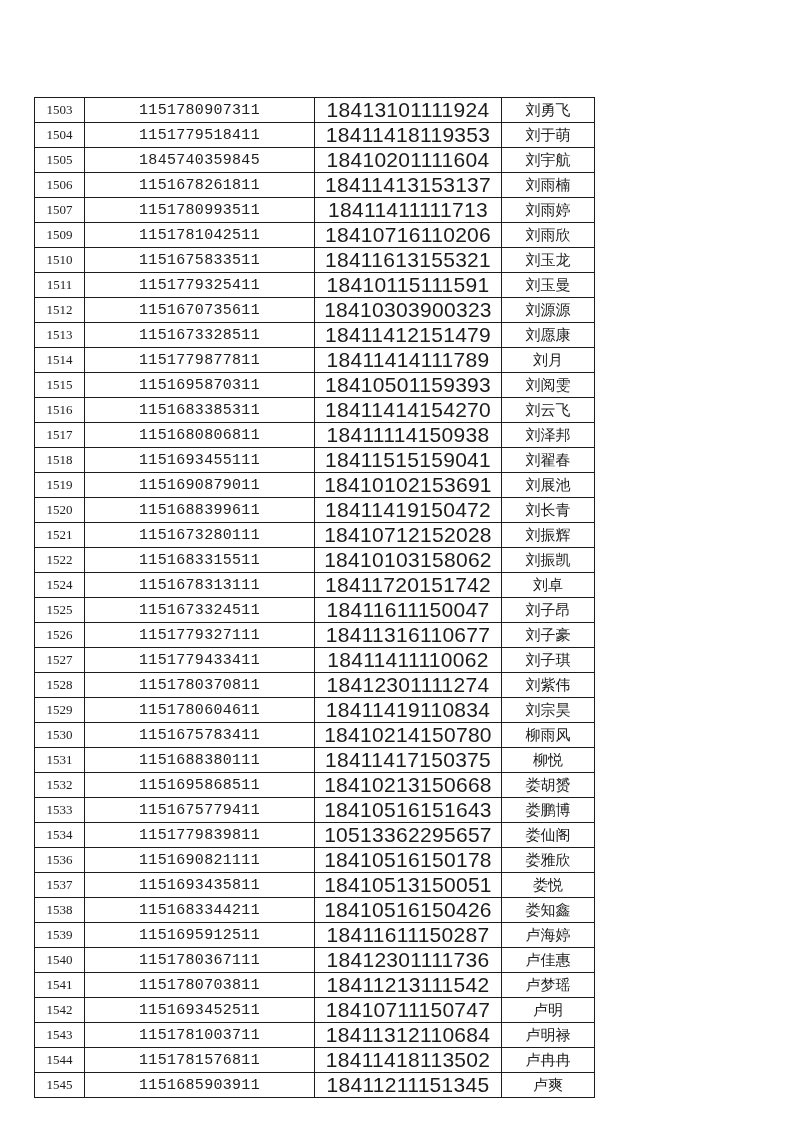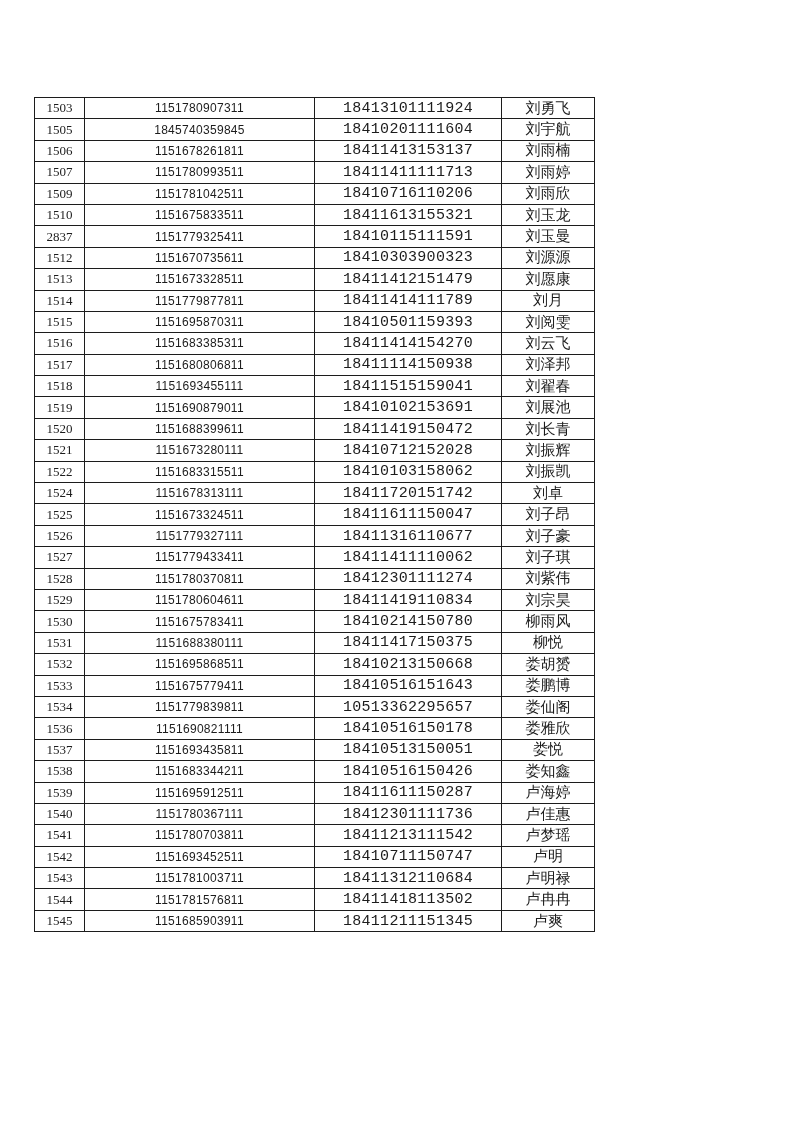--- a/index.html
+++ b/index.html
@@ -30,28 +30,28 @@
     white-space: nowrap;
     overflow: hidden;
   }
   td.c0 {
     width: 49px;
     font-family: "Liberation Serif", serif;
     font-size: 13px;
   }
   td.c1 {
     width: 229px;
-    font-family: Liberation Sans, sans-serif;
-    font-size: 12px;
+    font-family: Liberation Mono, monospace;
+    font-size: 15px;
     letter-spacing: 0.3px;
   }
   td.c2 {
     width: 186px;
-    font-family: Liberation Mono, monospace;
-    font-size: 15px;
+    font-family: Liberation Sans, sans-serif;
+    font-size: 21px;
     letter-spacing: 0.3px;
   }
   td.c3 {
     width: 92px;
     font-family: "Liberation Serif", serif;
     font-size: 15px;
   }
 </style>
 </head>
 <body>
@@ -59,20 +59,26 @@
 <div class="page">
   <table class="roster">
     <tbody>
         <tr>
           <td class="c0">1503</td>
           <td class="c1">1151780907311</td>
           <td class="c2">18413101111924</td>
           <td class="c3">刘勇飞</td>
         </tr>
         <tr>
+          <td class="c0">1504</td>
+          <td class="c1">1151779518411</td>
+          <td class="c2">18411418119353</td>
+          <td class="c3">刘于萌</td>
+        </tr>
+        <tr>
           <td class="c0">1505</td>
           <td class="c1">1845740359845</td>
           <td class="c2">18410201111604</td>
           <td class="c3">刘宇航</td>
         </tr>
         <tr>
           <td class="c0">1506</td>
           <td class="c1">1151678261811</td>
           <td class="c2">18411413153137</td>
           <td class="c3">刘雨楠</td>
@@ -89,21 +95,21 @@
           <td class="c2">18410716110206</td>
           <td class="c3">刘雨欣</td>
         </tr>
         <tr>
           <td class="c0">1510</td>
           <td class="c1">1151675833511</td>
           <td class="c2">18411613155321</td>
           <td class="c3">刘玉龙</td>
         </tr>
         <tr>
-          <td class="c0">2837</td>
+          <td class="c0">1511</td>
           <td class="c1">1151779325411</td>
           <td class="c2">18410115111591</td>
           <td class="c3">刘玉曼</td>
         </tr>
         <tr>
           <td class="c0">1512</td>
           <td class="c1">1151670735611</td>
           <td class="c2">18410303900323</td>
           <td class="c3">刘源源</td>
         </tr>

